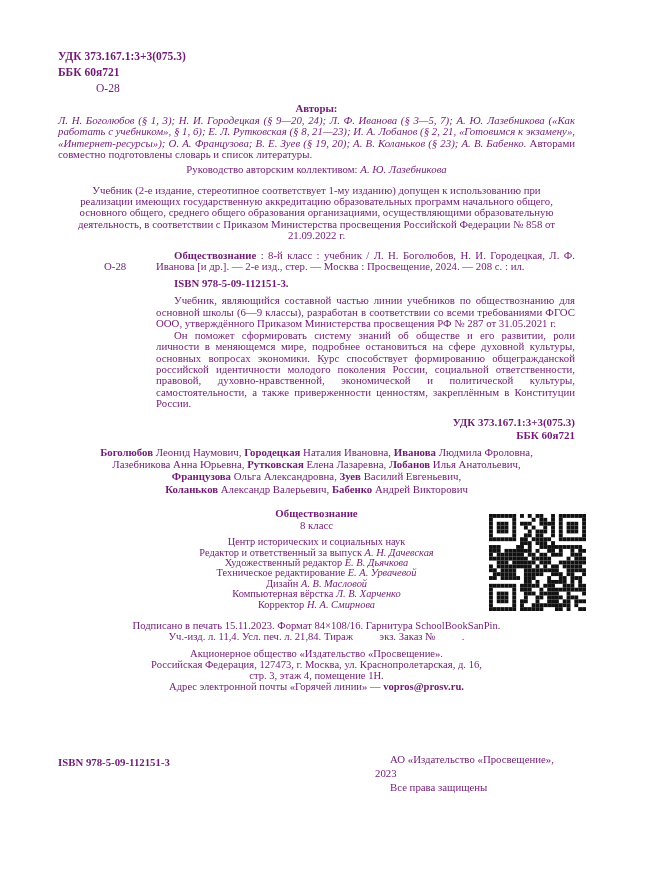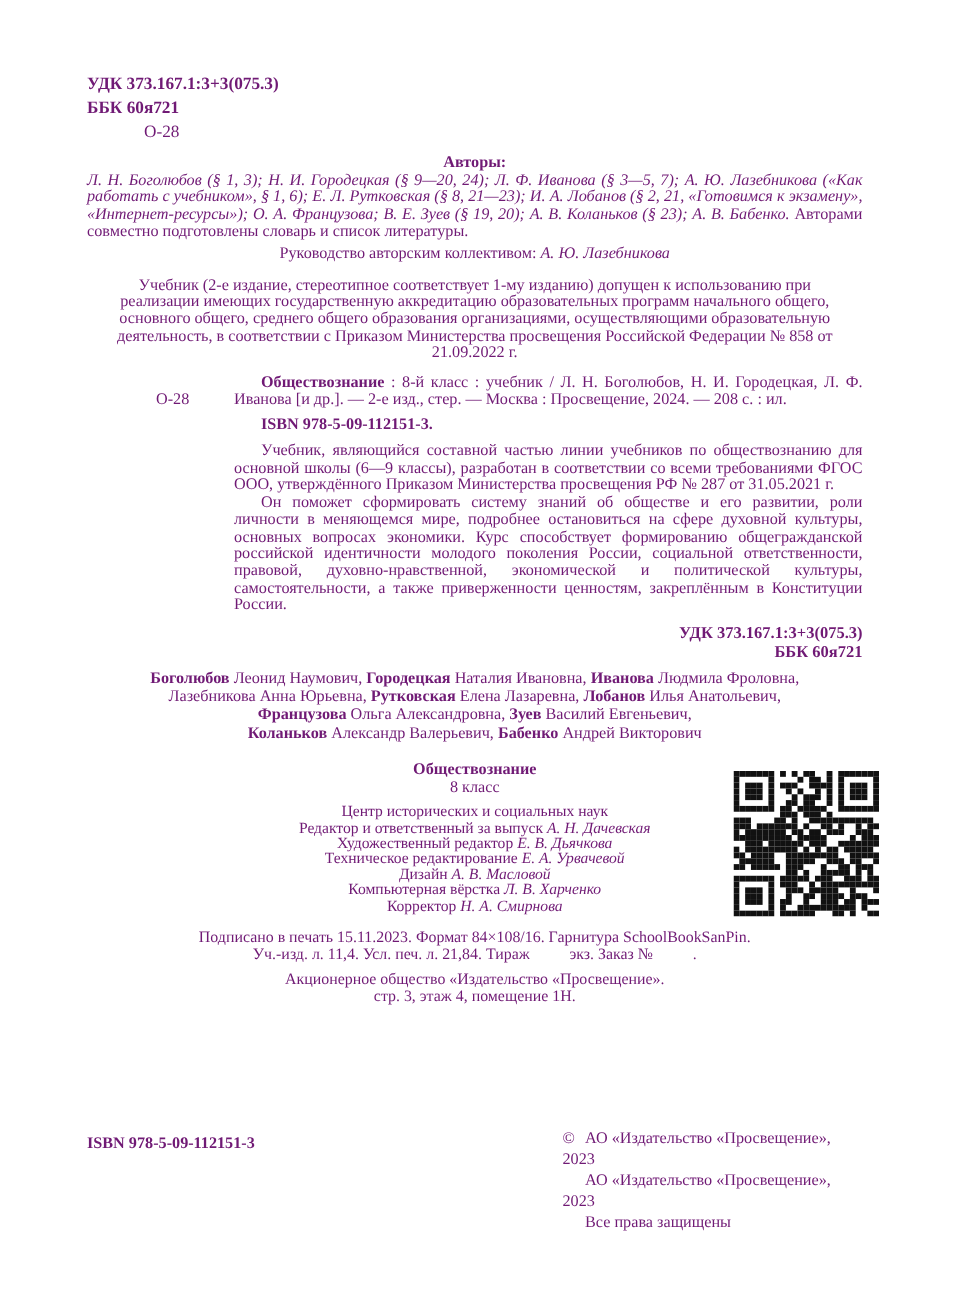--- a/index.html
+++ b/index.html
@@ -98,23 +98,25 @@
       <div><span>Корректор</span> <span class="i">Н. А. Смирнова</span></div>
     </div>
 
     <div class="print-block">
       <div>Подписано в печать 15.11.2023. Формат 84×108/16. Гарнитура SchoolBookSanPin.</div>
       <div>Уч.-изд. л. 11,4. Усл. печ. л. 21,84. Тираж&nbsp;&nbsp;&nbsp;&nbsp;&nbsp;&nbsp;&nbsp;&nbsp;&nbsp;&nbsp;экз. Заказ №&nbsp;&nbsp;&nbsp;&nbsp;&nbsp;&nbsp;&nbsp;&nbsp;&nbsp;&nbsp;.</div>
     </div>
 
     <div class="publisher-block">
       <div>Акционерное общество «Издательство «Просвещение».</div>
+      <div>Российская Федерация, 127473, г. Москва, ул. Краснопролетарская, д. 16,</div>
       <div>стр. 3, этаж 4, помещение 1Н.</div>
     </div>
 
+    <div class="hotline"><span>Адрес электронной почты «Горячей линии» — </span><span class="b">vopros@prosv.ru.</span></div>
 
   </div>
 
   <div class="qr">
     <svg xmlns="http://www.w3.org/2000/svg" fill="#111111" viewBox="0 0 100 100">
         <rect x="0" y="0" width="4" height="4"></rect>
         <rect x="4" y="0" width="4" height="4"></rect>
         <rect x="8" y="0" width="4" height="4"></rect>
         <rect x="12" y="0" width="4" height="4"></rect>
         <rect x="16" y="0" width="4" height="4"></rect>
@@ -508,18 +510,17 @@
         <rect x="72" y="96" width="4" height="4"></rect>
         <rect x="80" y="96" width="4" height="4"></rect>
         <rect x="92" y="96" width="4" height="4"></rect>
         <rect x="96" y="96" width="4" height="4"></rect>
       </svg>
   </div>
 
   <div class="bottom-row">
     <div class="isbn-bottom">ISBN 978-5-09-112151-3</div>
     <div class="copyright">
-      <div><span class="c-mark">©</span><span>АО «Издательство «Просвещение», 2023</span></div>
       <div><span class="c-mark"></span><span>АО «Издательство «Просвещение», 2023</span></div>
       <div><span class="c-mark"></span><span>Все права защищены</span></div>
     </div>
   </div>
 </div>
 
 </body></html>

